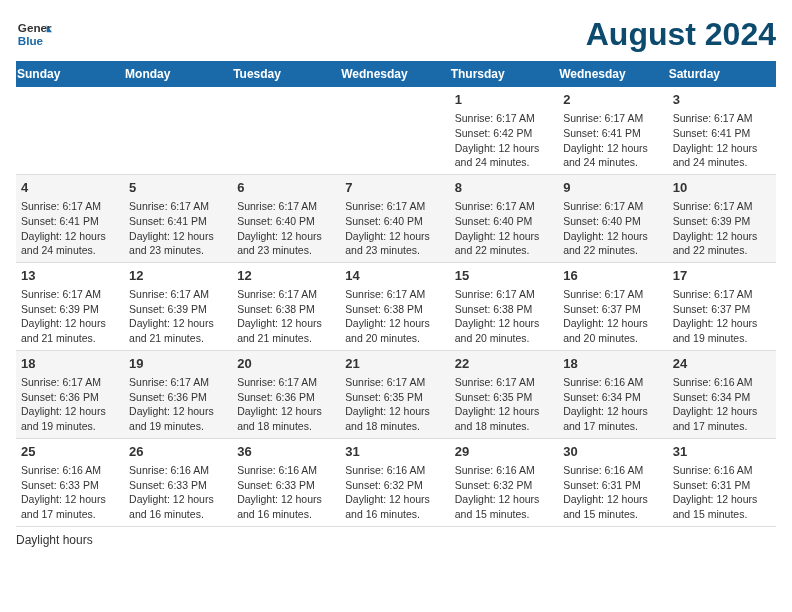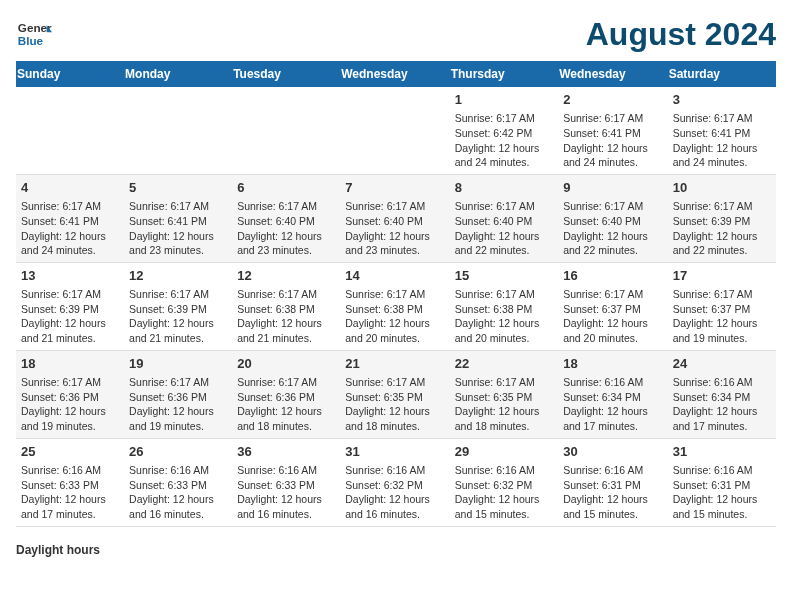--- a/index.html
+++ b/index.html
@@ -65,24 +65,23 @@
       line-height: 1.4;
       font-size: 10.5px;
     }
     .day-num {
       font-weight: bold;
       font-size: 13px;
       display: block;
       margin-bottom: 2px;
     }
     .footer {
-      margin-top: 16px;
+      margin-top: 6px;
       font-size: 12px;
       color: #333;
-      font-weight: bold;
     }
   </style>
 </head>
 <body>
 
 <div class="header">
   <div class="logo">
     <svg class="logo-icon" viewBox="0 0 40 40" xmlns="http://www.w3.org/2000/svg">
       <text x="2" y="18" font-family="Arial" font-size="13" font-weight="bold" fill="#333">General</text>
       <text x="2" y="32" font-family="Arial" font-size="13" font-weight="bold" fill="#1a6aaa">Blue</text>

